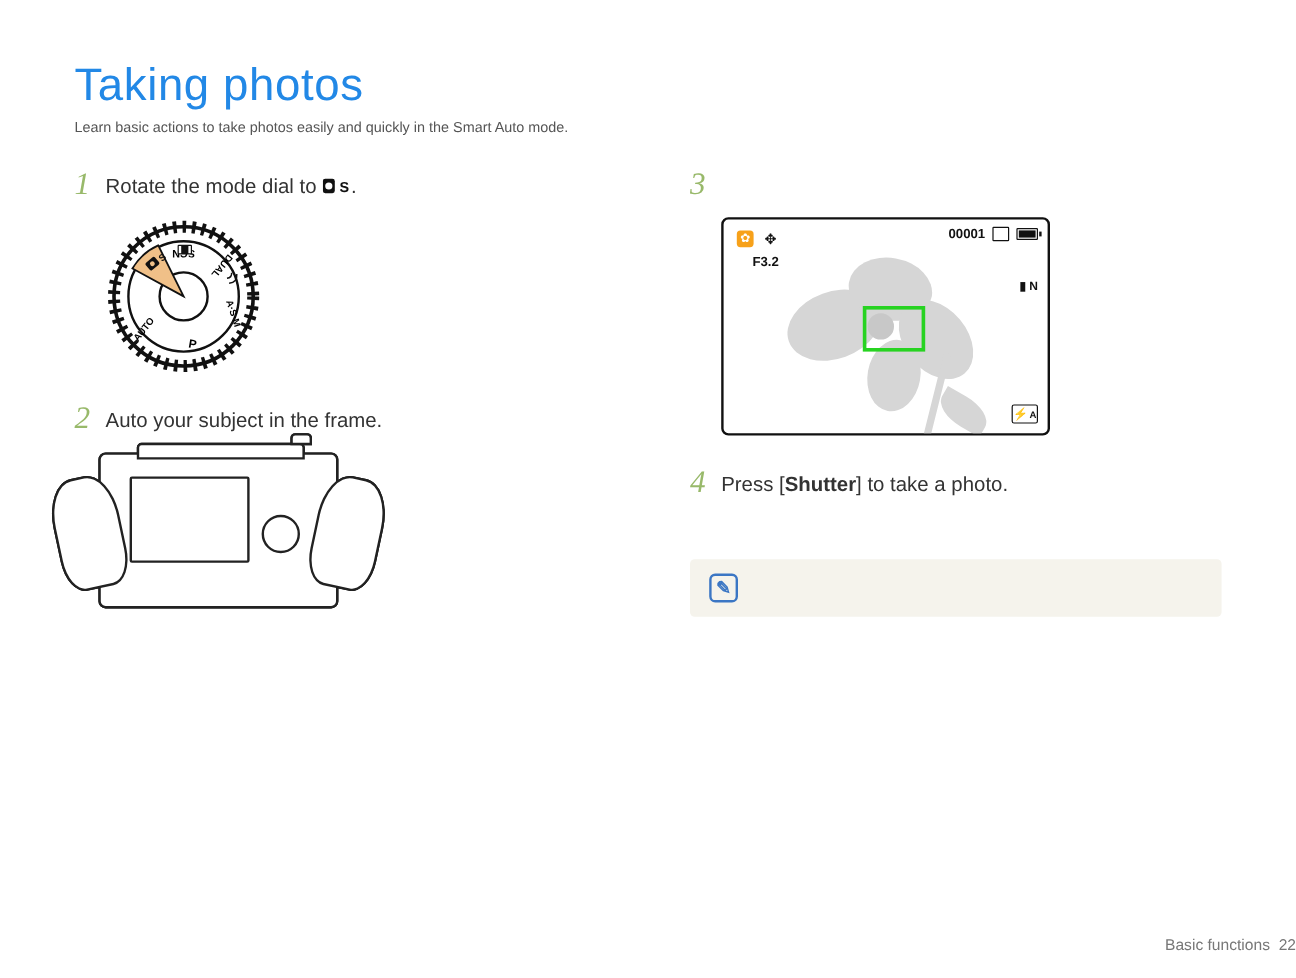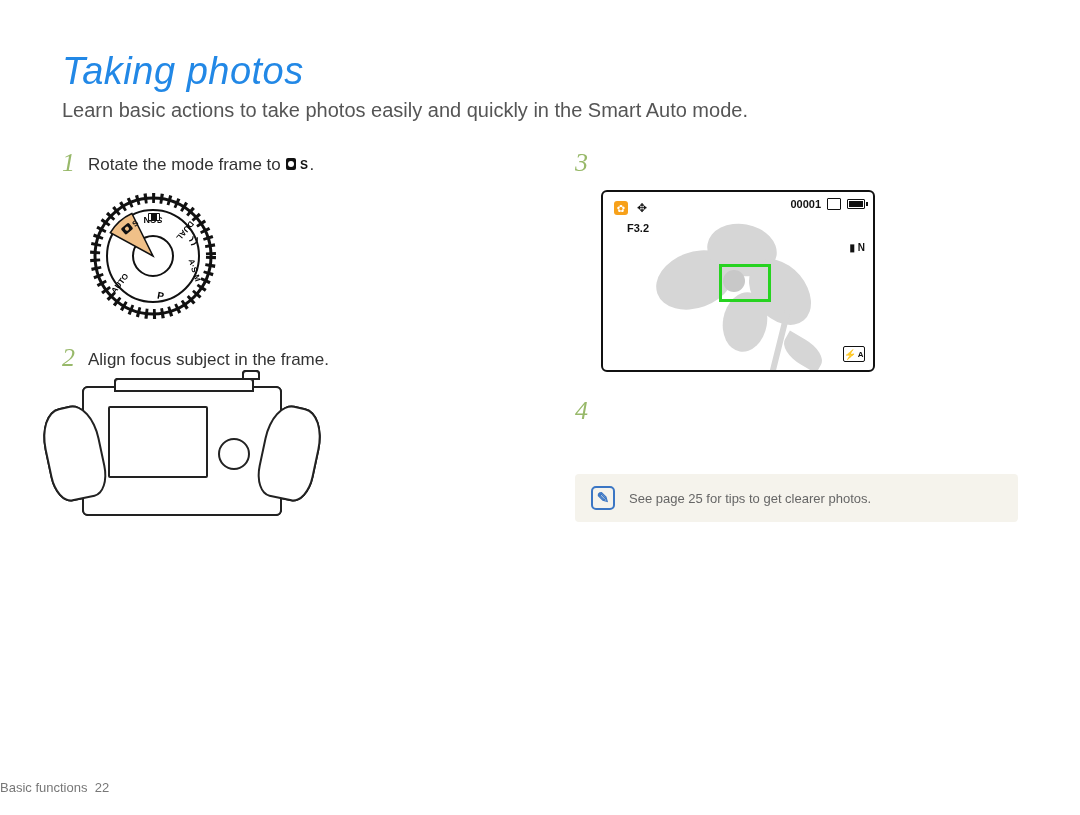--- a/index.html
+++ b/index.html
@@ -1,19 +1,19 @@
 <!DOCTYPE html>
 <html><head>
 <meta charset="utf-8">
 <style>
   * { box-sizing: border-box; margin: 0; padding: 0; }
   html, body { width: 1080px; height: 815px; background: #fff; font-family: Arial, Helvetica, sans-serif; color: #333; }
   .page { padding: 50px 62px 0 62px; position: relative; height: 100%; }
-  .title { font-size: 38px; color: #2288e6; font-weight: 400; letter-spacing: 0.5px; margin-bottom: 6px; font-style: italic; }
-  .subtitle { font-size: 20px; color: #555; margin-bottom: 28px; }
+  .title { font-size: 38px; color: #2288e6; font-weight: 400; letter-spacing: 0.5px; margin-bottom: 6px; }
+  .subtitle { font-size: 12px; color: #555; margin-bottom: 28px; }
   .columns { display: flex; gap: 70px; }
   .col { flex: 1; }
   .step { display: flex; align-items: flex-start; margin-bottom: 14px; }
   .step-num { font-family: "Georgia", serif; font-style: italic; color: #98b96a; font-size: 26px; line-height: 1; width: 26px; flex-shrink: 0; }
   .step-text { font-size: 17px; color: #333; line-height: 1.35; padding-top: 4px; }
   .step-text b { font-weight: bold; }
   .bullet { font-size: 14px; color: #444; margin-left: 28px; margin-bottom: 10px; }
   .bullet::before { content: "• "; }
 
   
@@ -60,38 +60,38 @@
   .osd-r { position:absolute; right:8px; top:50px; font-size:10px; font-weight:bold; color:#111;}
   .osd-br { position:absolute; right:8px; bottom:8px; width:22px; height:16px; border:1.5px solid #111; border-radius:2px; display:flex; align-items:center; justify-content:center;}
   .osd-br::before{content:"⚡"; font-size:10px; color:#111; margin-right:1px;}
   .osd-br-a { font-size:8px; font-weight:bold; color:#111;}
 
   
   .tip { margin-top: 50px; background: #f5f3ec; border-radius: 4px; padding: 12px 16px; display: flex; align-items: center; gap: 14px; }
   .tip-icon { width: 24px; height: 24px; border: 2px solid #3b76c4; border-radius: 5px; color: #3b76c4; font-weight: bold; font-size: 15px; display:flex; align-items:center; justify-content:center;}
   .tip-text { font-size: 13px; color: #666; }
 
-  .footer { position: absolute; bottom: 20px; left: 0; right: 0; text-align: left; font-size: 13px; color: #777; }
+  .footer { position: absolute; bottom: 20px; left: 0; right: 0; text-align: right; font-size: 13px; color: #777; }
 </style>
 </head>
 <body>
 
 <div class="page">
 
   <h1 class="title">Taking photos</h1>
   <p class="subtitle">Learn basic actions to take photos easily and quickly in the Smart Auto mode.</p>
 
   <div class="columns">
 
     <div class="col">
 
       <div class="step">
         <span class="step-num">1</span>
         <span class="step-text">
-          <span>Rotate the mode frame to </span><svg width="24" height="16" viewBox="0 0 24 16" style="vertical-align:-2px">
+          <span>Rotate the mode dial to </span><svg width="24" height="16" viewBox="0 0 24 16" style="vertical-align:-2px">
               <rect x="0" y="2" width="10" height="12" rx="2" fill="#111"></rect>
               <circle cx="5" cy="8" r="3" fill="#fff"></circle>
               <text x="14" y="13" font-size="12" font-weight="bold" fill="#111">S</text>
             </svg><span>.</span>
         </span>
       </div>
 
       <div class="dial-wrap">
         <div class="dial">
           <svg viewBox="0 0 130 130">
@@ -120,21 +120,21 @@
                 <rect x="9" y="1" width="2" height="6" fill="#fff"></rect>
               </g>
 
             <path d="M104 48 q3 -3 0 -6 M108 50 q5 -5 0 -10" fill="none" stroke="#111" stroke-width="1.2" transform="rotate(40 100 45)"></path>
           </svg>
         </div>
       </div>
 
       <div class="step">
         <span class="step-num">2</span>
-        <span class="step-text">Align focus subject in the frame.</span>
+        <span class="step-text">Auto your subject in the frame.</span>
       </div>
 
       <div class="cam-wrap">
         <div class="cam">
           <div class="cam-top"></div>
           <div class="cam-btn"></div>
           <div class="cam-screen"></div>
           <div class="cam-dpad"></div>
         </div>
       </div>
@@ -171,25 +171,27 @@
           <span class="bat"></span>
         </div>
         <div class="osd-r">▮ <span>N</span></div>
         <div class="osd-br">
             <span class="osd-br-a">A</span>
           </div>
       </div>
 
       <div class="step">
         <span class="step-num">4</span>
+        <span class="step-text">
+          <span>Press [</span><b>Shutter</b><span>] to take a photo.</span>
+        </span>
       </div>
 
       <div class="tip">
         <span class="tip-icon">✎</span>
-        <span class="tip-text">See page 25 for tips to get clearer photos.</span>
       </div>
 
     </div>
   </div>
 
   <div class="footer">
     <span>Basic functions</span>&nbsp;&nbsp;<span>22</span>
   </div>
 
 </div>

